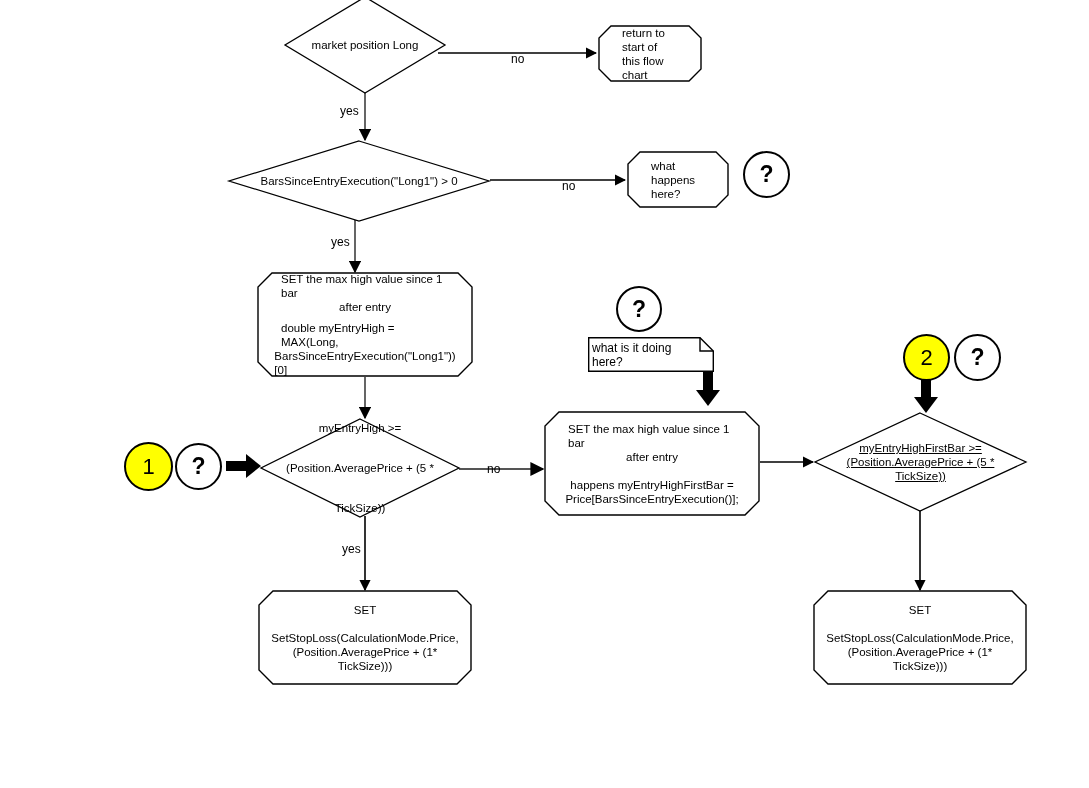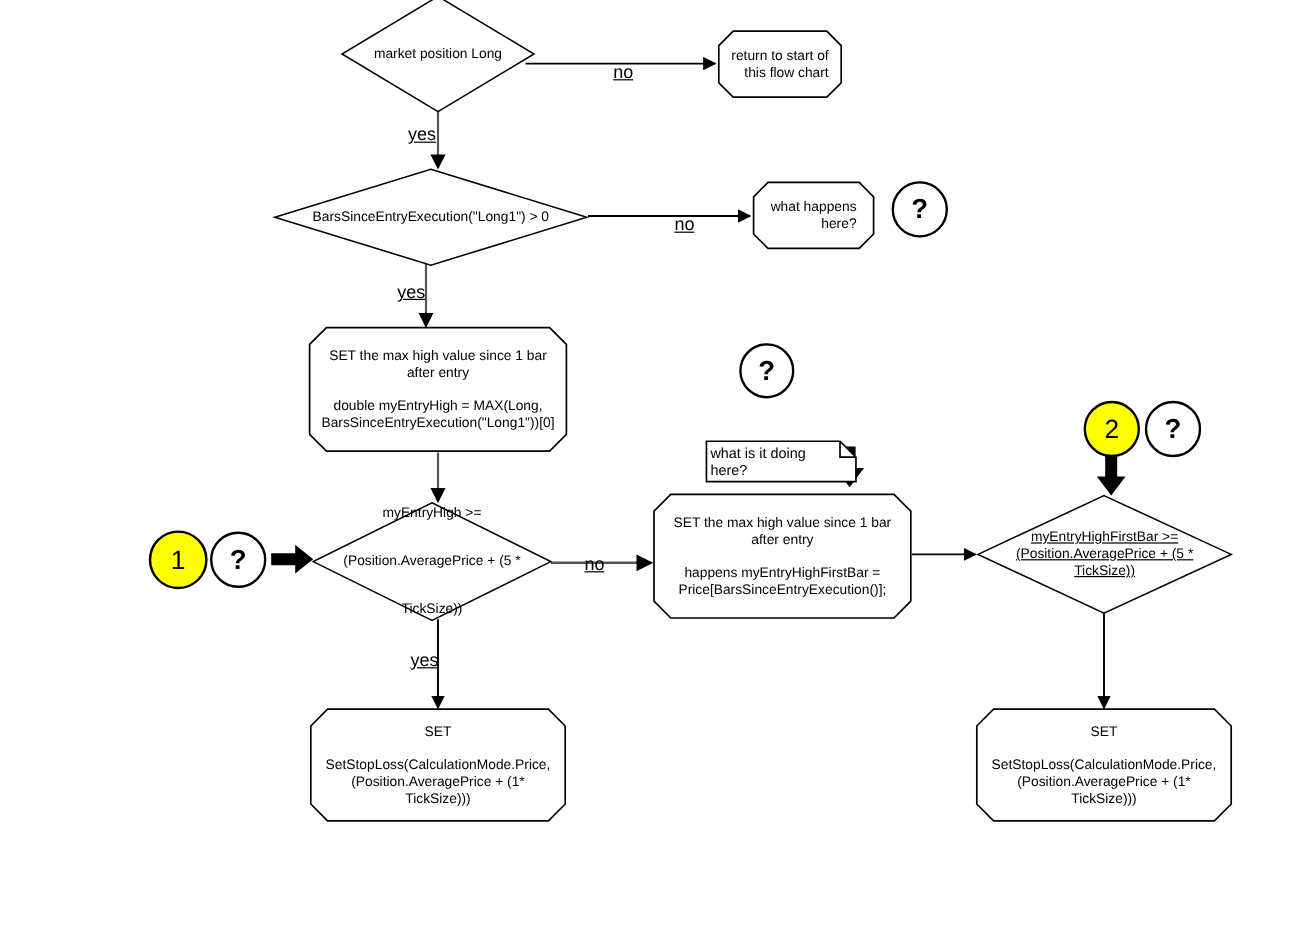--- a/index.html
+++ b/index.html
@@ -30,25 +30,25 @@
   .oct-text {
     position: absolute;
     left: 0;
     top: 0;
     width: 100%;
     height: 100%;
     display: flex;
     flex-direction: column;
     align-items: center;
     justify-content: center;
-    text-align: right;
+    text-align: left;
     font-size: 11.5px;
     line-height: 14px;
     color: #000;
-    padding: 0 6px;
+    padding: 0 24px;
     box-sizing: border-box;
     white-space: pre-line;
   }
 
   
   .diamond-wrap {
     position: absolute;
     box-sizing: border-box;
   }
   .diamond-wrap svg {
@@ -70,21 +70,20 @@
     font-size: 11.5px;
     line-height: 14px;
     color: #000;
     box-sizing: border-box;
     white-space: pre-line;
   }
 
   
   .note-wrap {
     position: absolute;
-    margin-top: 30px;
   }
   .note-wrap svg { position: absolute; left:0; top:0; overflow: visible;}
   .note-text {
     position: absolute;
     left: 0; top: 0;
     width: 100%; height: 100%;
     display: flex; align-items: center; justify-content: center;
     font-size: 12px;
     color: #000;
     box-sizing: border-box;
@@ -104,24 +103,23 @@
     font-weight: 500;
     color: #000;
     background: #ffffff;
   }
   .circ.yellow { background: #ffff00; }
   .circ.qmark { font-size: 23px; font-weight: 700; }
 
   
   .edge-label {
     position: absolute;
-    font-size: 15px;
+    font-size: 12px;
     color: #000;
     white-space: nowrap;
-    text-decoration: underline;
   }
 
   
   #edges {
     position: absolute;
     left: 0; top: 0;
     width: 1089px;
     height: 788px;
     pointer-events: none;
   }

